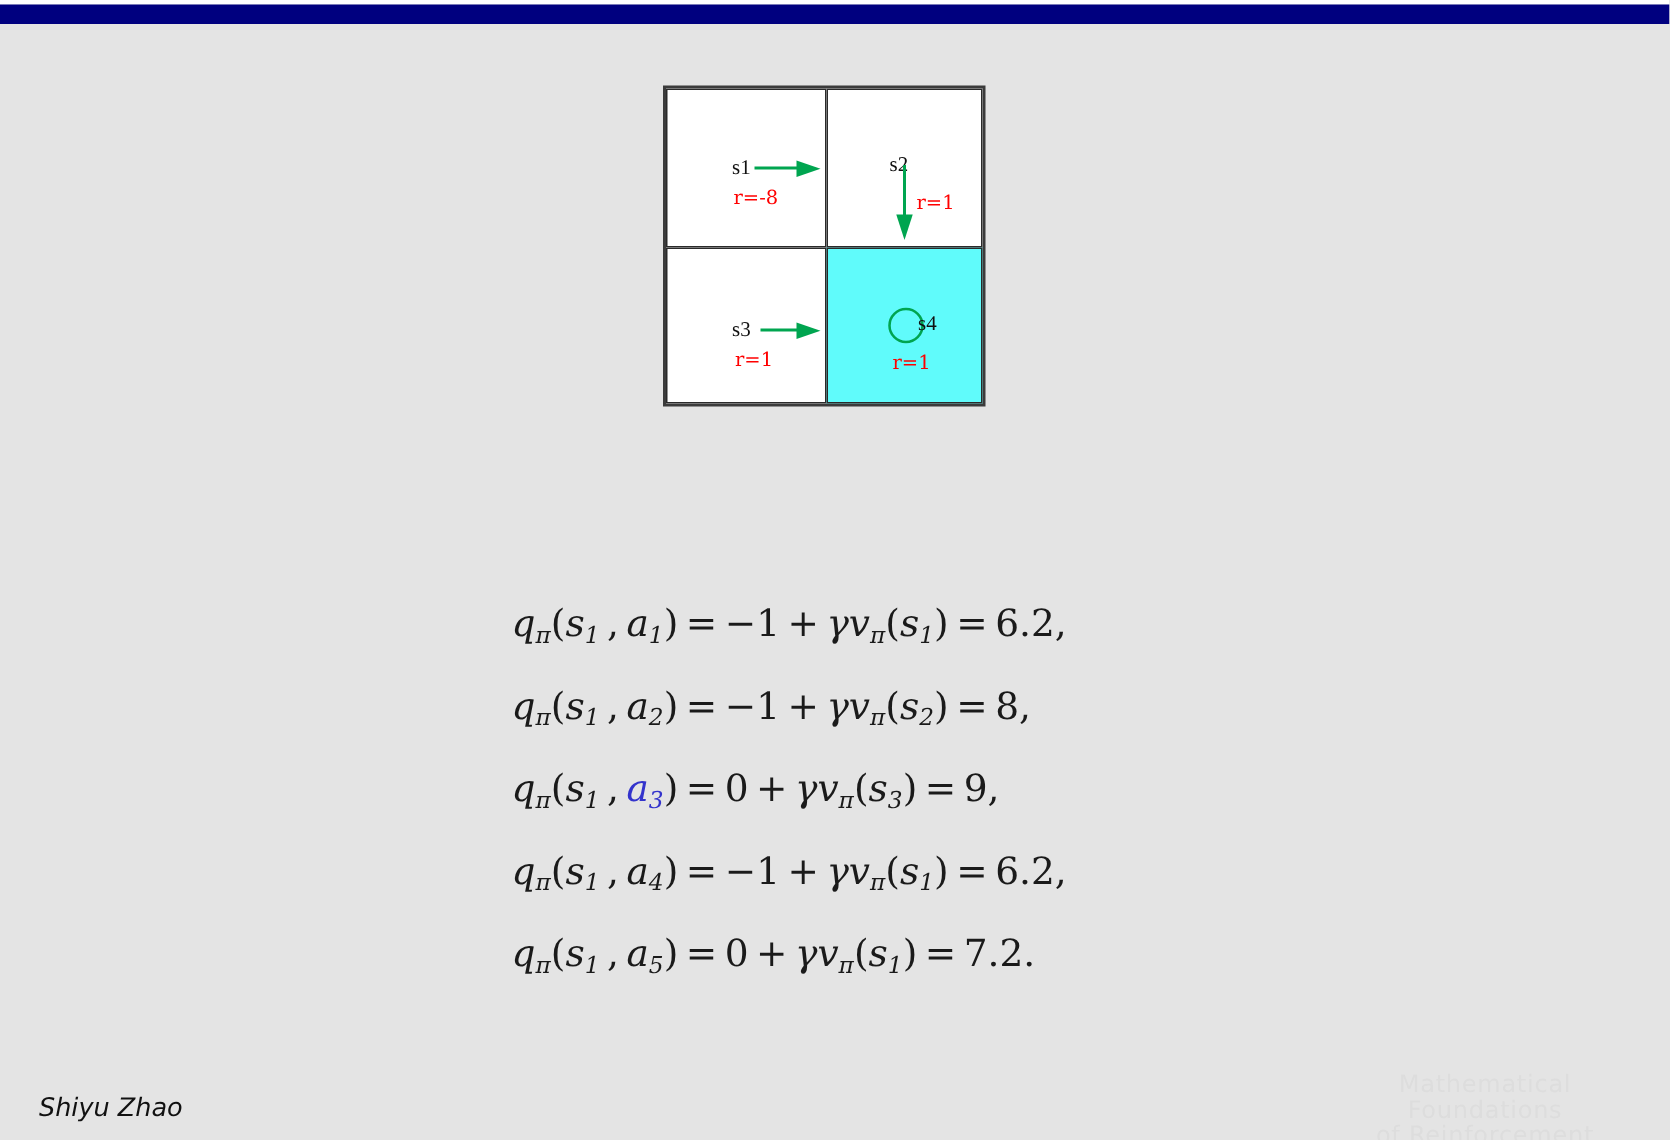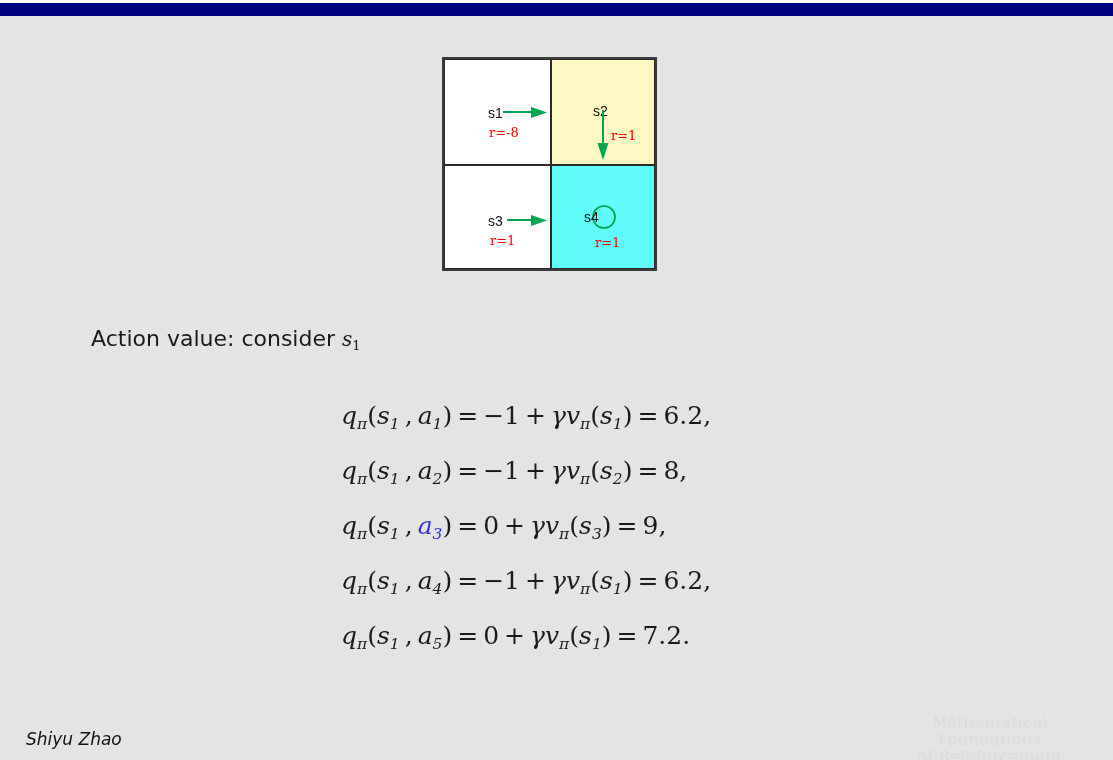--- a/index.html
+++ b/index.html
@@ -45,27 +45,27 @@
     height: 214px;
     border: 2px solid #3b3b3b;
     box-sizing: border-box;
   }
   .cell {
     position: absolute;
     box-sizing: border-box;
     border: 1px solid #2a2a2a;
   }
   .cell-tl { left: 0;     top: 0;     width: 107px; height: 106px; background: #ffffff; }
-  .cell-tr { left: 107px; top: 0;     width: 104px; height: 106px; background: #fef9c3; }
+  .cell-tr { left: 107px; top: 0;     width: 104px; height: 106px; background: #ffffff; }
   .cell-bl { left: 0;     top: 106px; width: 107px; height: 104px; background: #ffffff; }
   .cell-br { left: 107px; top: 106px; width: 104px; height: 104px; background: #60fbfb; }
 
   .state-label {
     position: absolute;
-    font-family: Liberation Sans, sans-serif;
+    font-family: Liberation Serif, serif;
     font-size: 14px;
     color: #111111;
     line-height: 1;
     white-space: nowrap;
   }
   .reward-label {
     position: absolute;
     font-family: "DejaVu Serif", serif;
     font-size: 13px;
     color: #ff0000;
@@ -192,27 +192,26 @@
         <line x1="0" y1="6" x2="26" y2="6" stroke="#00a550" stroke-width="2"></line>
         <polygon points="24,1 40,6.5 24,12" fill="#00a550"></polygon>
       </svg>
       <span class="reward-label" style="left:45px; top:68px;">r=1</span>
     </div>
 
     <div class="cell cell-br">
       <svg class="arrow-svg" style="left:39px; top:38px;" width="27" height="27">
         <circle cx="13" cy="13" r="11" fill="none" stroke="#00a550" stroke-width="1.7"></circle>
       </svg>
-      <span class="state-label" style="left:32px; top:44px;">s4</span>
+      <span class="state-label" style="left:60px; top:44px;">s4</span>
       <span class="reward-label" style="left:43px; top:70px;">r=1</span>
     </div>
 
   </div>
 
-  <div class="sentence"><span>Action value:  consider </span><span class="mathvar"><span>s</span><sub>1</sub></span></div>
 
   <div class="equations">
 
     <div class="eqline eq">
       <i>q</i><span class="piSub">π</span><span class="paren">(</span><i>s</i><sub><i>1</i></sub><span class="op">,</span><i>a</i><sub><i>1</i></sub><span class="paren">)</span><span class="op">=</span><span class="num">−1</span><span class="op">+</span><span class="greek">γ</span><i>v</i><span class="piSub">π</span><span class="paren">(</span><i>s</i><sub><i>1</i></sub><span class="paren">)</span><span class="op">=</span><span class="num">6.2</span><span class="num">,</span>
     </div>
 
     <div class="eqline eq">
       <i>q</i><span class="piSub">π</span><span class="paren">(</span><i>s</i><sub><i>1</i></sub><span class="op">,</span><i>a</i><sub><i>2</i></sub><span class="paren">)</span><span class="op">=</span><span class="num">−1</span><span class="op">+</span><span class="greek">γ</span><i>v</i><span class="piSub">π</span><span class="paren">(</span><i>s</i><sub><i>2</i></sub><span class="paren">)</span><span class="op">=</span><span class="num">8</span><span class="num">,</span>
     </div>

